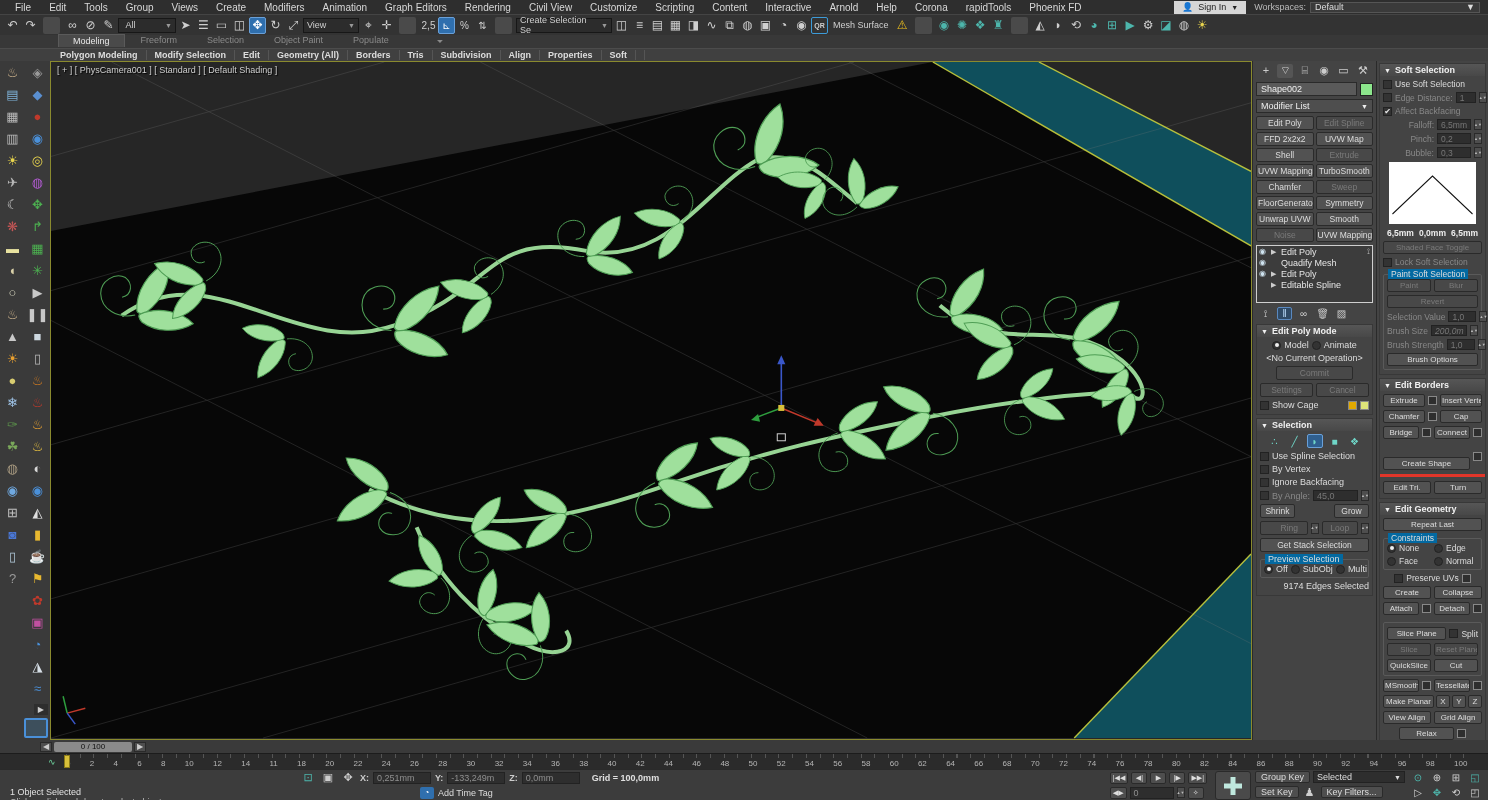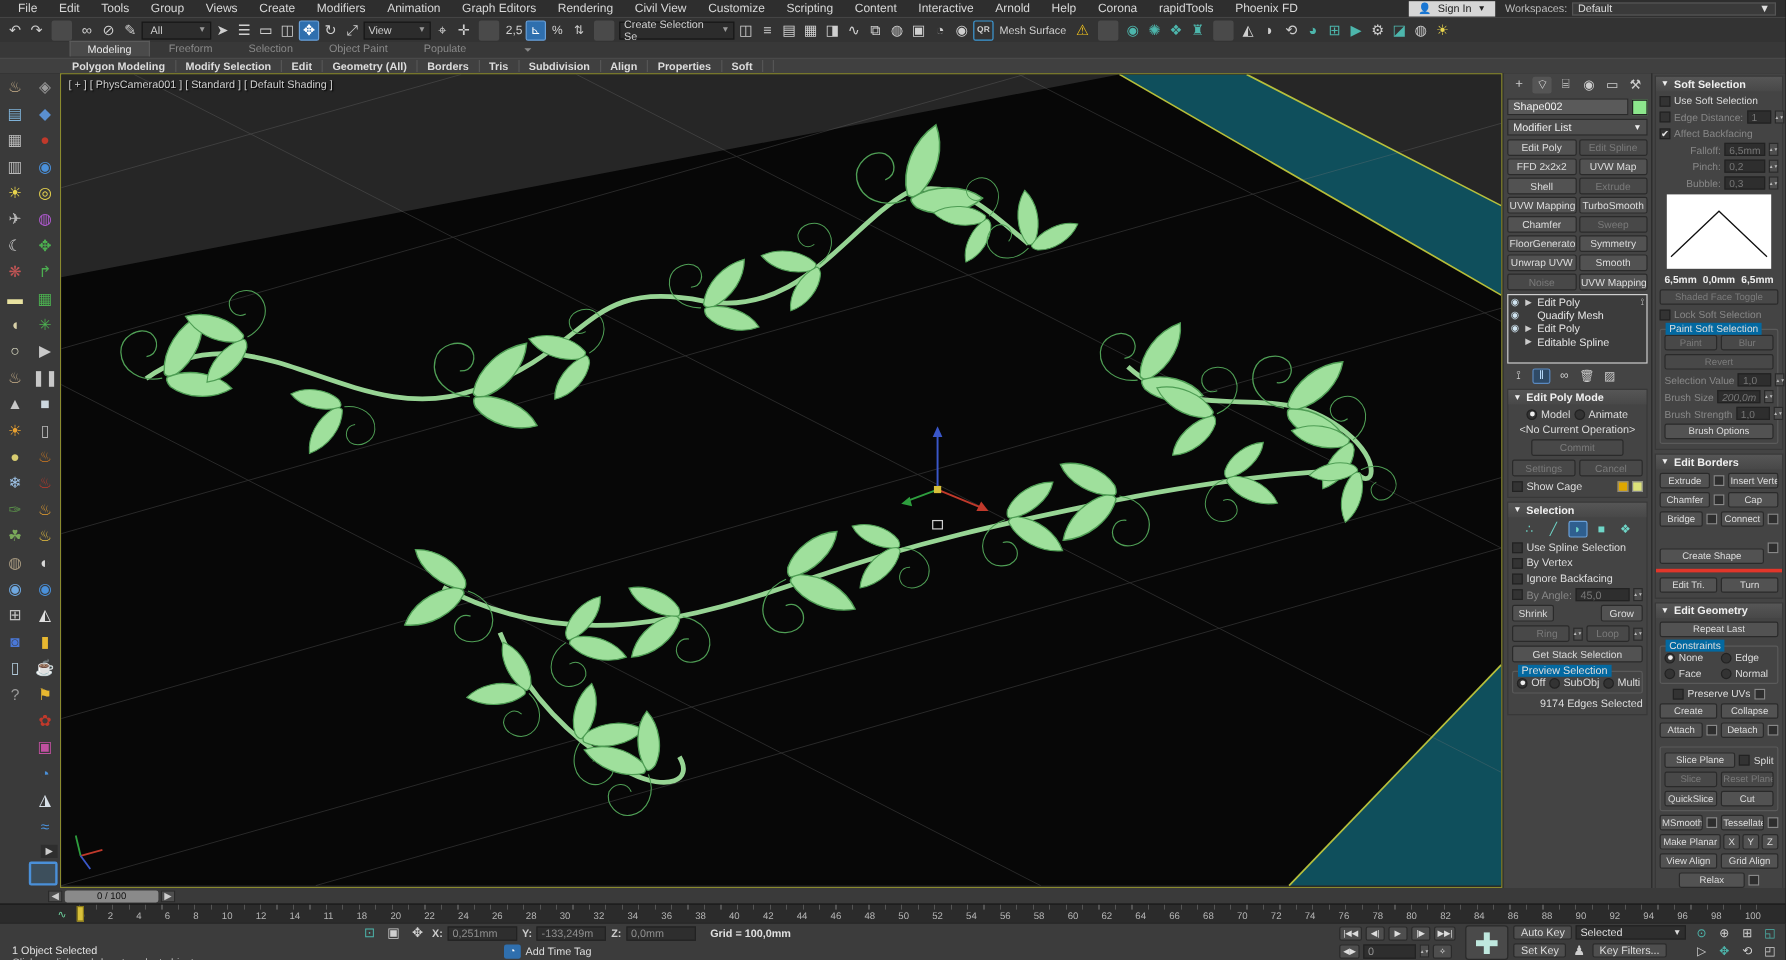--- a/index.html
+++ b/index.html
@@ -929,21 +929,21 @@
       <div class="pcrow">
         <span class="pbtn2" data-name="key-mode-toggle-icon">◀▶</span>
         <span class="coordval" style="width:44px;" data-name="current-frame-field">0</span>
         <span class="spin" data-name="frame-spinner">▲▼</span>
         <span class="pbtn2" data-name="key-icon">✧</span>
       </div>
     </div>
     <div class="bigplus" data-name="large-plus-button"></div>
     <div class="keycl" data-name="key-controls">
       <div class="keyrow">
-        <span class="kbtn" data-name="auto-key-button">Auto Key</span>
+        <span class="kbtn" data-name="auto-key-button">Group Key</span>
         <div class="seldd" data-name="selection-set-dropdown">
           <span data-name="selection-set-value">Selected</span>
           <span style="font-size:7px;" data-name="chevron-down-icon">▼</span>
         </div>
       </div>
       <div class="keyrow">
         <span class="kbtn" data-name="set-key-button">Set Key</span>
         <span class="sicon" data-name="character-icon">♟</span>
         <span class="kbtn" data-name="key-filters-button">Key Filters...</span>
       </div>

